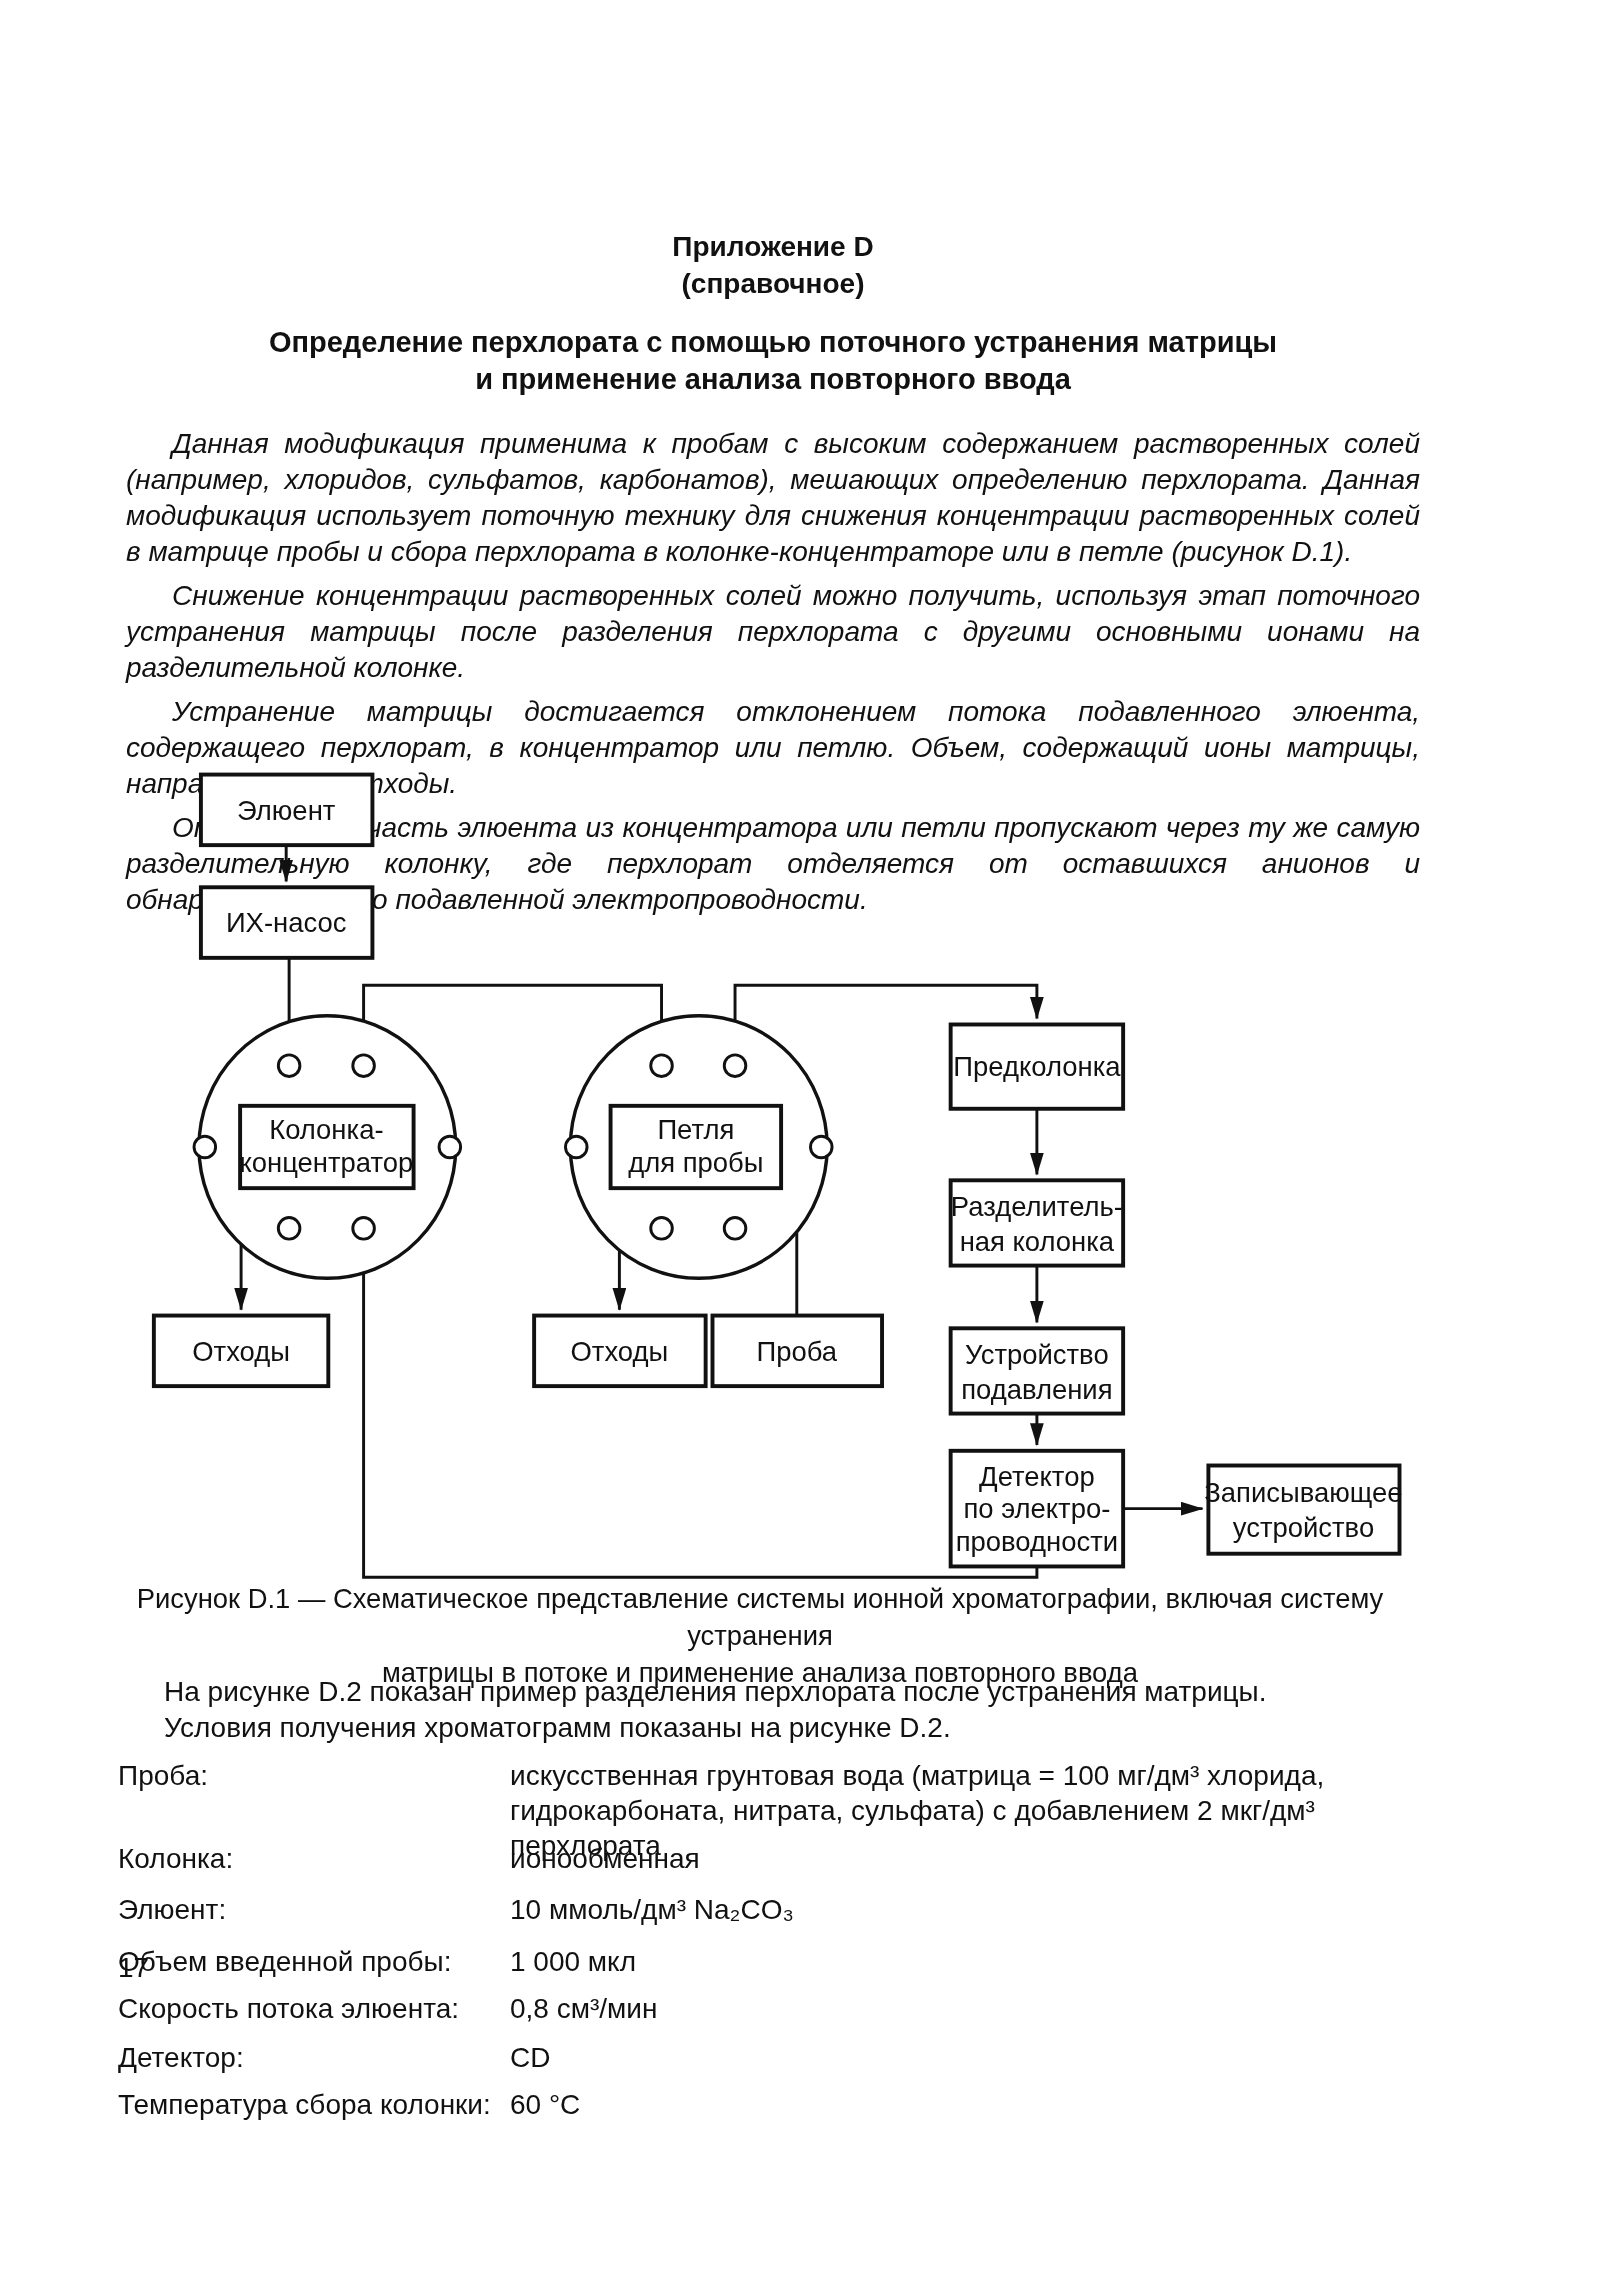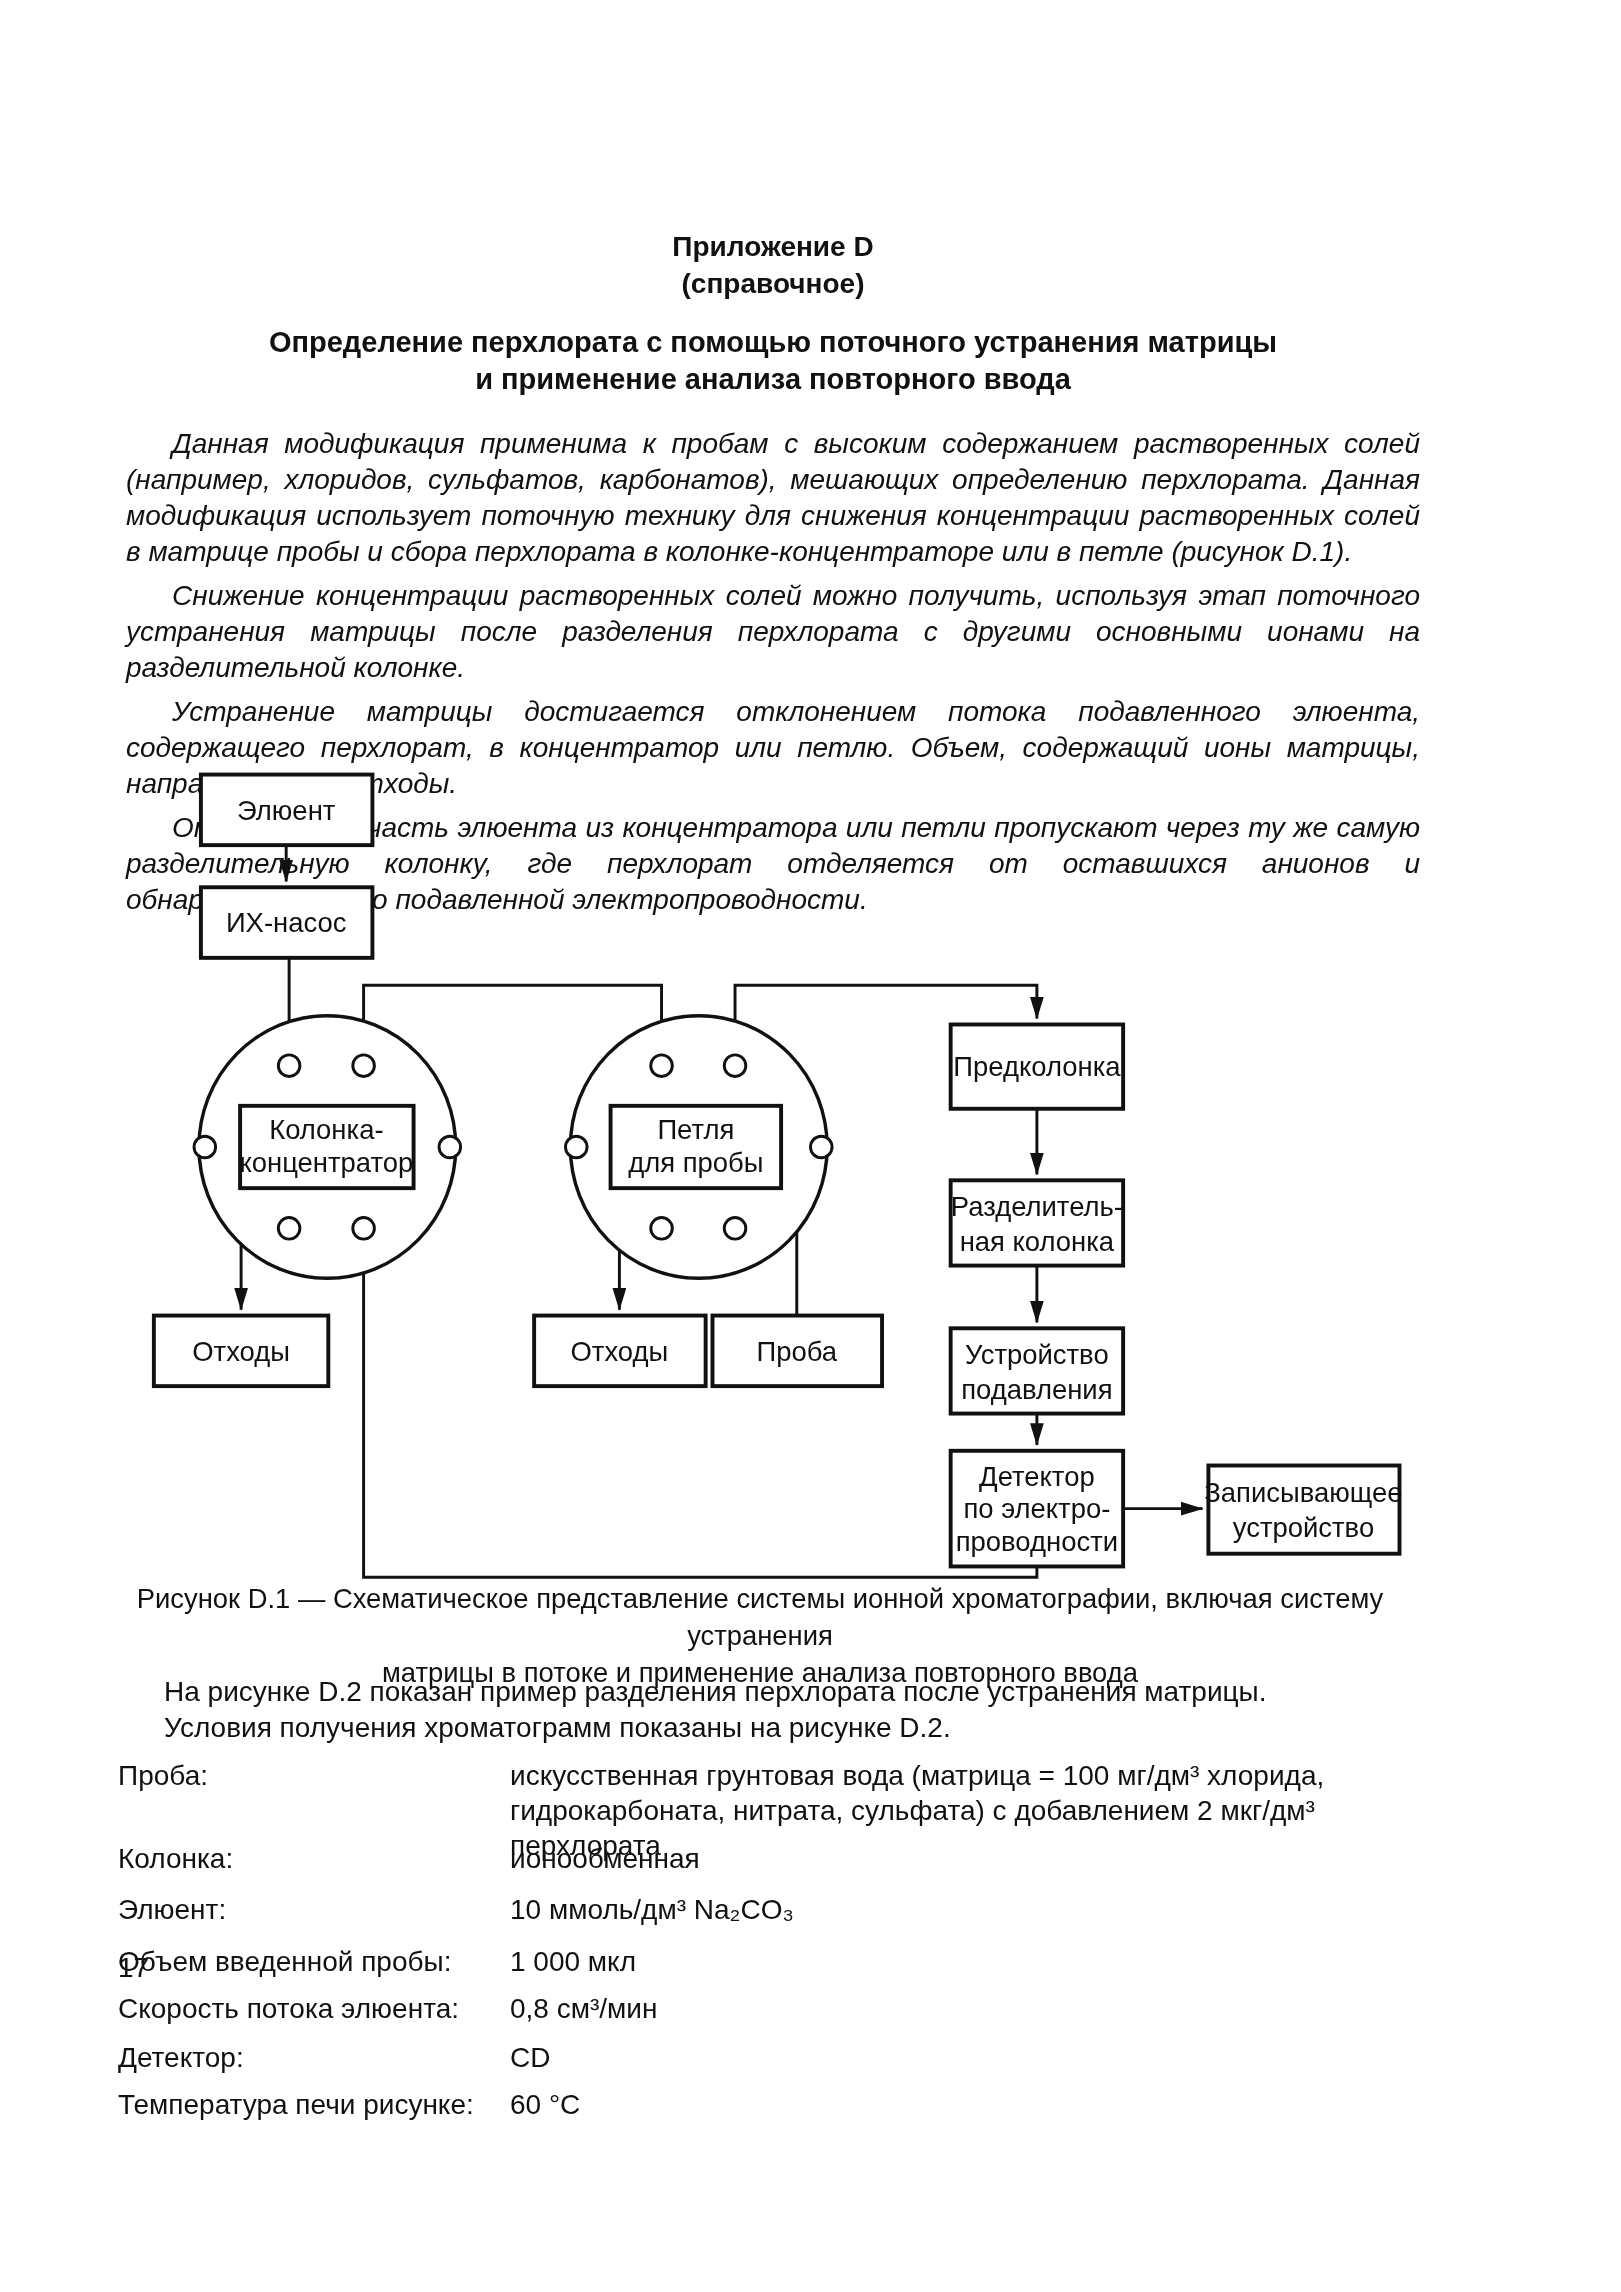--- a/index.html
+++ b/index.html
@@ -182,20 +182,20 @@
   </div>
   <div class="cond-row" style="top:1991px">
     <span class="cond-label">Скорость потока элюента:</span>
     <span class="cond-value">0,8 см³/мин</span>
   </div>
   <div class="cond-row" style="top:2040px">
     <span class="cond-label">Детектор:</span>
     <span class="cond-value">CD</span>
   </div>
   <div class="cond-row" style="top:2087px">
-    <span class="cond-label">Температура печи рисунке:</span>
+    <span class="cond-label">Температура сбора колонки:</span>
     <span class="cond-value">60 °C</span>
   </div>
 
   <div class="page-number">17</div>
 
 </div>
 
 
 </body></html>

